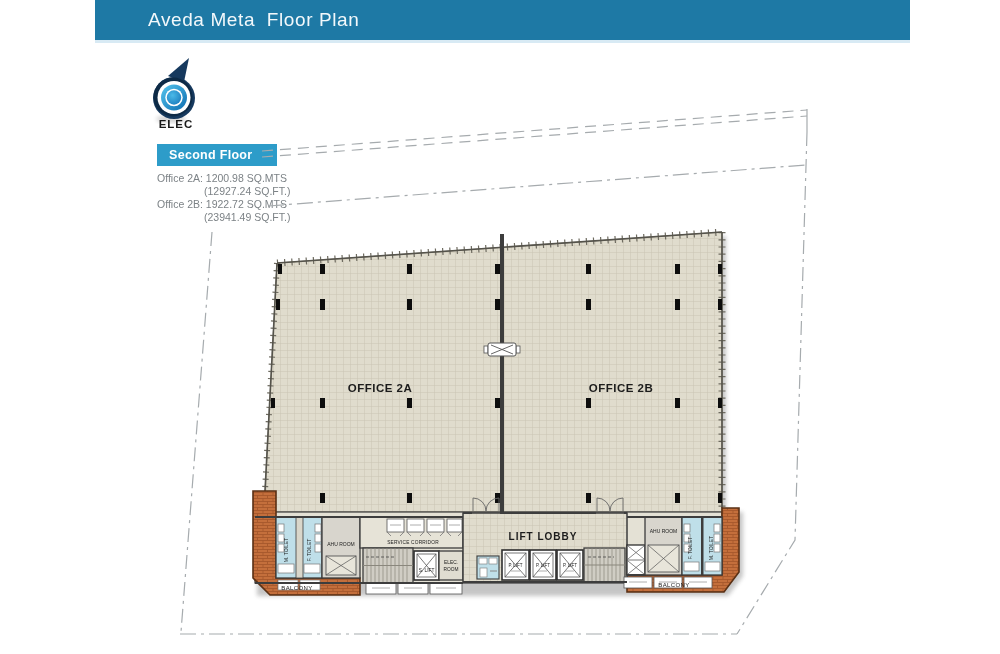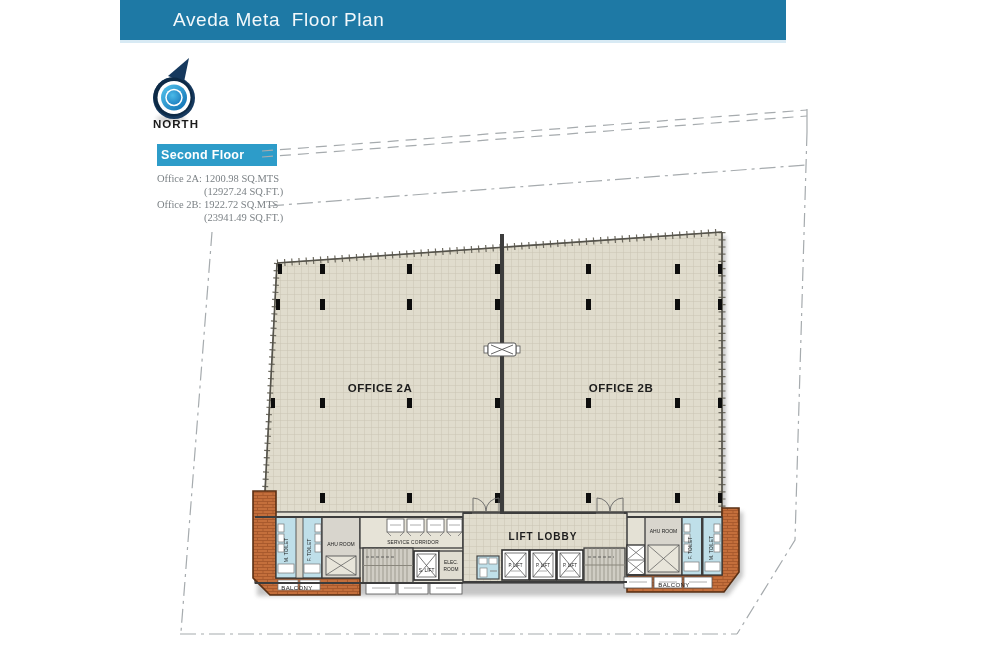--- a/index.html
+++ b/index.html
@@ -1,24 +1,24 @@
 <!DOCTYPE html>
 <html><head>
 <meta charset="utf-8">
 <style>
   html,body{margin:0;padding:0;background:#ffffff;}
   .stage{position:relative;width:1000px;height:654px;background:#ffffff;overflow:hidden;
          font-family:"Liberation Sans",sans-serif;}
-  .header{position:absolute;left:95px;top:0;width:666px;height:40px;background:#1e79a5;
-          border-bottom:3px solid #d8eaf4;display:flex;align-items:center;margin-left:25px;}
+  .header{position:absolute;left:95px;top:0;width:815px;height:40px;background:#1e79a5;
+          border-bottom:3px solid #d8eaf4;display:flex;align-items:center;}
   .header .title{color:#f2f8fb;font-size:19px;letter-spacing:.6px;padding-left:53px;white-space:pre;font-weight:400;}
   .floor-badge{position:absolute;left:157px;top:144px;width:120px;height:22px;background:#2d9cc9;
                color:#ffffff;font-size:12.5px;font-weight:bold;display:flex;align-items:center;
-               padding-left:4px;box-sizing:border-box;letter-spacing:.3px;cursor:pointer;}
-  .areas{position:absolute;left:157px;top:172px;width:190px;color:#7c8286;font-size:10.5px;line-height:13px;font-family:Liberation Serif, serif;}
+               padding-left:12px;box-sizing:border-box;letter-spacing:.3px;cursor:pointer;}
+  .areas{position:absolute;left:157px;top:172px;width:190px;color:#7c8286;font-size:10.5px;line-height:13px;}
   .areas .row{white-space:pre;}
   .areas .sqft{padding-left:47px;}
   .north-label{position:absolute;left:140px;top:118px;width:72px;text-align:center;
                font-size:11.5px;font-weight:bold;color:#1b1b1b;letter-spacing:1px;}
   svg{position:absolute;left:0;top:0;}
   svg text{font-family:"Liberation Sans",sans-serif;fill:#1c1c1c;}
 </style>
 </head>
 <body>
 
@@ -30,21 +30,21 @@
 
   <div class="floor-badge">Second Floor</div>
 
   <div class="areas">
     <div class="row"><span>Office 2A:</span> <span>1200.98 SQ.MTS</span></div>
     <div class="row sqft">(12927.24 SQ.FT.)</div>
     <div class="row"><span>Office 2B:</span> <span>1922.72 SQ.MTS</span></div>
     <div class="row sqft">(23941.49 SQ.FT.)</div>
   </div>
 
-  <div class="north-label">NORTH</div>
+  <div class="north-label">ELEC</div>
 
   <svg width="1000" height="654" viewBox="0 0 1000 654">
     <defs>
       <pattern id="grid" width="7" height="7" patternUnits="userSpaceOnUse">
         <rect width="7" height="7" fill="#e0dccd"></rect>
         <path d="M7 0H0V7" fill="none" stroke="#cac5b4" stroke-width="1"></path>
       </pattern>
       <pattern id="brick" width="10" height="6" patternUnits="userSpaceOnUse">
         <rect width="10" height="6" fill="#c46f3c"></rect>
         <path d="M0 .5h10 M0 3.5h10 M3 .5v3 M7.5 3.5v3" stroke="#a2542a" stroke-width=".8" fill="none"></path>

